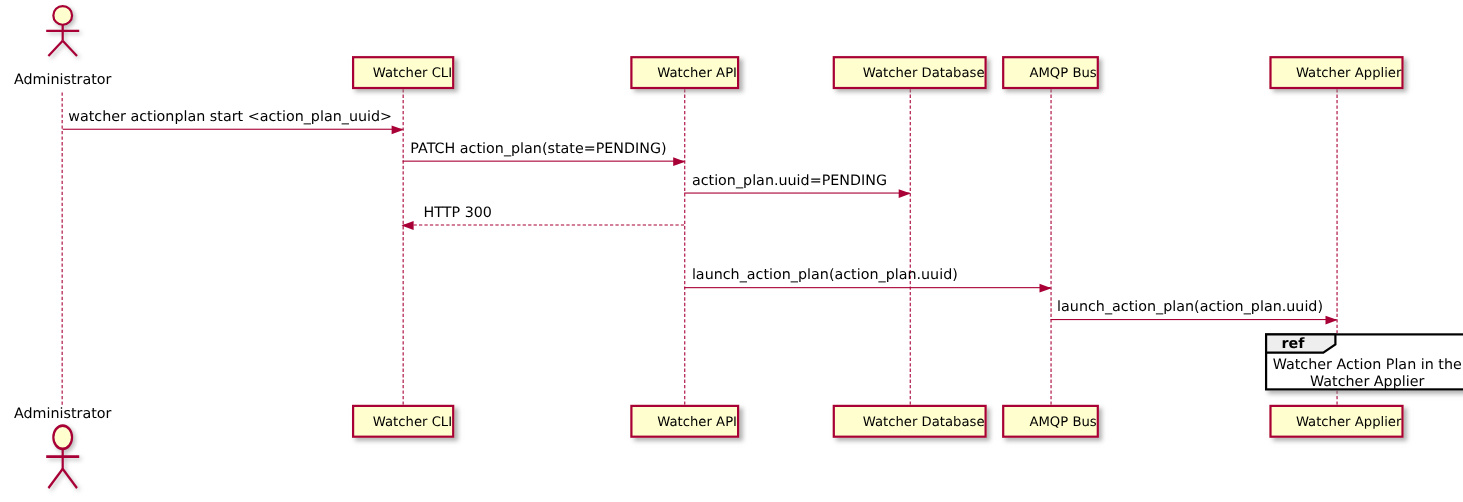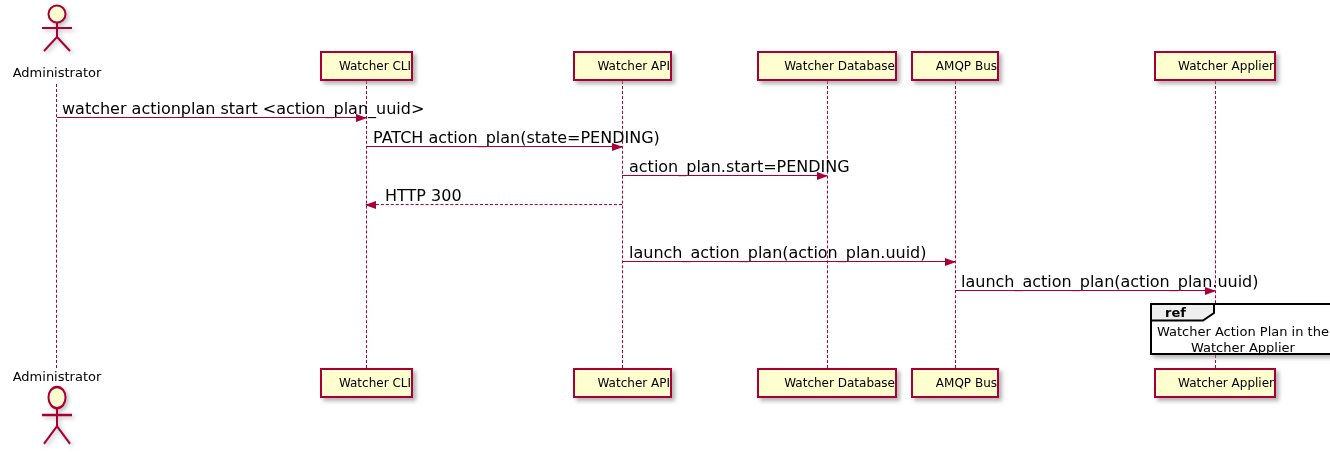--- a/index.html
+++ b/index.html
@@ -18,21 +18,21 @@
     border:2px solid var(--participant-border,#A80036);
     box-shadow:3px 3px 4px rgba(140,140,140,.65);
     display:flex;align-items:center;justify-content:flex-end;
     font-size:12px;white-space:nowrap;
   }
   .actor-label{position:absolute;width:110px;text-align:center;font-size:13px;white-space:nowrap;}
   .actor-svg{position:absolute;filter:drop-shadow(2.5px 2.5px 2px rgba(140,140,140,.6));}
   .msg{position:absolute;height:22px;}
   .msg-line{position:absolute;left:0;right:0;bottom:4px;border-top:1.5px solid var(--arrow,#A80036);}
   .msg-line.dashed{border-top:1px dashed var(--arrow,#A80036);}
-  .msg-label{position:absolute;top:-1px;white-space:nowrap;font-size:16px;}
+  .msg-label{position:absolute;top:-1px;white-space:nowrap;font-size:13px;}
   .arr{position:absolute;width:0;height:0;bottom:0;
        border-top:4.5px solid transparent;border-bottom:4.5px solid transparent;}
   .arr.right{right:-1px;border-left:11px solid var(--arrow,#A80036);}
   .arr.left{left:-1px;border-right:11px solid var(--arrow,#A80036);}
   .refbox{
     position:absolute;box-sizing:border-box;
     background:var(--ref-fill,#FFFFFF);
     border:2px solid var(--ref-border,#000000);
     box-shadow:3px 3px 4px rgba(140,140,140,.65);
   }
@@ -83,21 +83,21 @@
     <div class="arr right"></div>
   </div>
 
   <div class="msg" style="left:366px;top:129px;width:256px;text-align:right;">
     <div class="msg-label" style="left:7px;">PATCH action_plan(state=PENDING)</div>
     <div class="msg-line"></div>
     <div class="arr right"></div>
   </div>
 
   <div class="msg" style="left:622px;top:158px;width:205px;">
-    <div class="msg-label" style="left:7px;">action_plan.start=PENDING</div>
+    <div class="msg-label" style="left:7px;">action_plan.uuid=PENDING</div>
     <div class="msg-line"></div>
     <div class="arr right"></div>
   </div>
 
   <div class="msg" style="left:366px;top:187px;width:256px;">
     <div class="msg-label" style="left:19px;">HTTP 300</div>
     <div class="msg-line dashed"></div>
     <div class="arr left"></div>
   </div>
 

